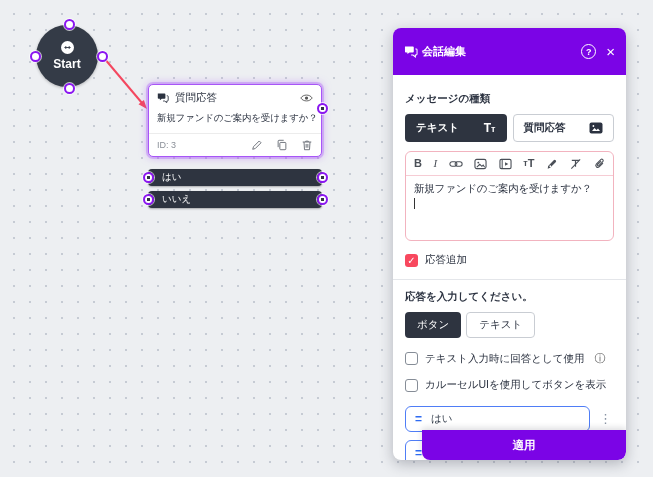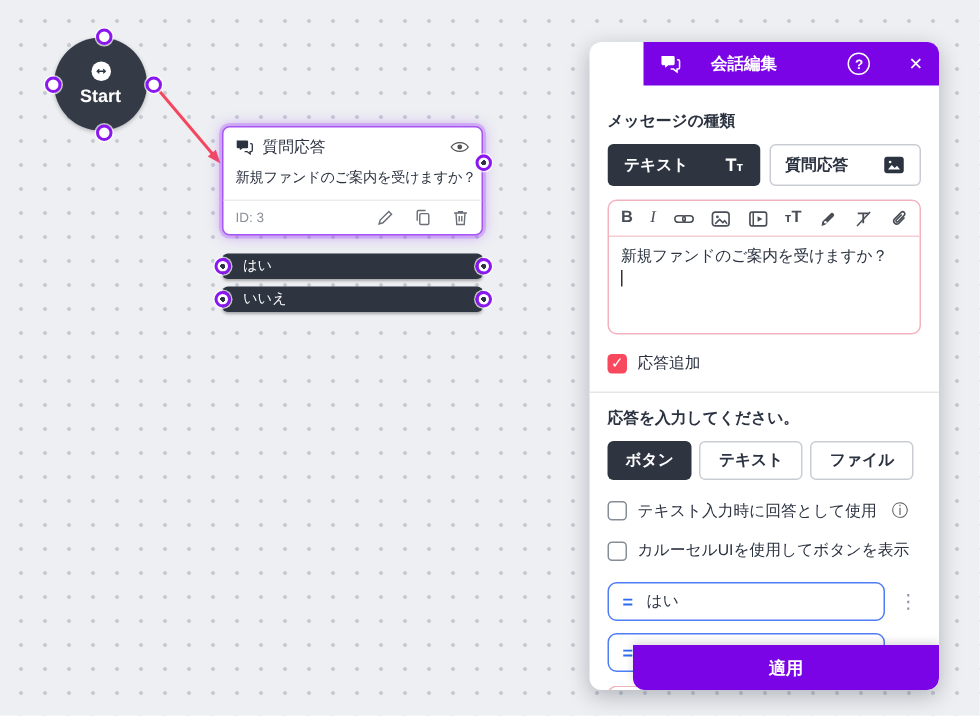--- a/index.html
+++ b/index.html
@@ -25,21 +25,21 @@
   .qnode-body{padding:3px 8px 8px;font-size:9.5px;letter-spacing:-.2px;white-space:nowrap;}
   .qnode-foot{display:flex;align-items:center;border-top:1px solid #ececec;padding:5px 8px;}
   .qnode-id{color:#8a8f98;font-size:9px;flex:1;}
   .qnode-foot .ic{margin-left:13px;cursor:pointer;}
   .pill{position:absolute;left:148px;width:174px;height:17px;background:#2e3440;border-radius:4px;
     color:#fff;font-size:9.5px;display:flex;align-items:center;padding-left:14px;box-sizing:border-box;
     box-shadow:0 1px 2px rgba(0,0,0,.3);cursor:pointer;}
   
   .panel{position:absolute;left:393px;top:28px;width:233px;height:432px;background:#fff;border-radius:8px;
     box-shadow:0 4px 14px rgba(25,28,45,.28);overflow:hidden;font-size:10.5px;color:#2b3240;}
-  .panel-head{height:29px;background:#7b04e6;display:flex;align-items:center;gap:20px;padding:0 11px;margin-left:36px;}
+  .panel-head{height:47px;background:#7b04e6;display:flex;align-items:center;gap:4px;padding:0 11px;}
   .panel-title{color:#fff;font-weight:700;font-size:11px;flex:1;}
   .help-ic{width:13px;height:13px;border:1.3px solid #fff;border-radius:50%;color:#fff;font-size:9px;font-weight:700;
     display:flex;align-items:center;justify-content:center;cursor:pointer;}
   .close-ic{color:#fff;font-size:15px;line-height:1;margin-left:6px;cursor:pointer;font-weight:400;}
   .panel-body{padding:9px 12px 46px;}
   .sec-label{font-weight:700;margin:8px 0 8px;font-size:10.5px;}
   .row{display:flex;gap:6px;}
   .type-btn{flex:1;height:28px;border-radius:4px;display:flex;align-items:center;justify-content:space-between;
     padding:0 10px;font-size:10.5px;font-weight:700;box-sizing:border-box;cursor:pointer;border:1px solid transparent;}
   .type-btn.sel{background:#2e3440;color:#fff;}
@@ -51,21 +51,21 @@
   .tb{font-size:11px;line-height:1;cursor:pointer;display:flex;align-items:center;}
   .tb.b{font-weight:700;}
   .tb.i{font-style:italic;font-family:"Liberation Serif","DejaVu Serif",serif;}
   .editor-text{padding:6px 8px 16px;min-height:42px;font-size:10.5px;letter-spacing:-.2px;cursor:text;}
   .caret{display:block;width:1px;height:11px;background:#333;margin-top:2px;}
   .cb-row{display:flex;align-items:center;gap:7px;margin:12px 0;cursor:pointer;}
   .cb{width:13px;height:13px;border-radius:3px;box-sizing:border-box;flex:none;display:flex;align-items:center;justify-content:center;}
   .cb.on{background:#f8485e;color:#fff;font-size:10px;font-weight:700;}
   .cb.off{border:1.5px solid #868d97;background:#fff;}
   .divider{border:none;border-top:1px solid #e4e6ea;margin:11px -12px 10px;}
-  .resp-btn{height:26px;border-radius:4px;padding:0 12px;font-size:10.5px;font-weight:700;display:flex;align-items:center;cursor:pointer;box-sizing:border-box;}
+  .resp-btn{height:26px;border-radius:4px;padding:0 12px;font-size:10.5px;font-weight:400;display:flex;align-items:center;cursor:pointer;box-sizing:border-box;}
   .resp-btn.sel{background:#2e3440;color:#fff;}
   .resp-btn.unsel{background:#fff;color:#2b3240;border:1px solid #c9cdd3;}
   .cb-label{font-size:10.5px;}
   .info-ic{color:#555;font-size:11px;margin-left:3px;cursor:pointer;}
   .ans-row{display:flex;align-items:center;gap:7px;margin-top:8px;}
   .ans-item{flex:1;height:26px;border:1px solid #4f7df6;border-radius:6px;display:flex;align-items:center;gap:9px;
     padding:0 9px;box-sizing:border-box;cursor:grab;}
   .drag{color:#2e6bf2;font-weight:700;font-size:12px;}
   .ans-label{font-size:10.5px;color:#2b3544;}
   .dots{color:#8a94a4;font-size:13px;line-height:.6;cursor:pointer;letter-spacing:0;padding:0 2px;}
@@ -237,23 +237,20 @@
       <hr class="divider">
 
       <div class="sec-label">応答を入力してください。</div>
       <div class="row" style="gap:5px">
         <div class="resp-btn sel">
           <span>ボタン</span>
         </div>
         <div class="resp-btn unsel">
           <span>テキスト</span>
         </div>
-        <div class="resp-btn unsel">
-          <span>ファイル</span>
-        </div>
       </div>
 
       <div class="cb-row" style="margin:13px 0 0">
         <span class="cb off"></span>
         <span class="cb-label">テキスト入力時に回答として使用</span>
         <span class="info-ic">ⓘ</span>
       </div>
       <div class="cb-row" style="margin:12px 0 0">
         <span class="cb off"></span>
         <span class="cb-label">カルーセルUIを使用してボタンを表示</span>

